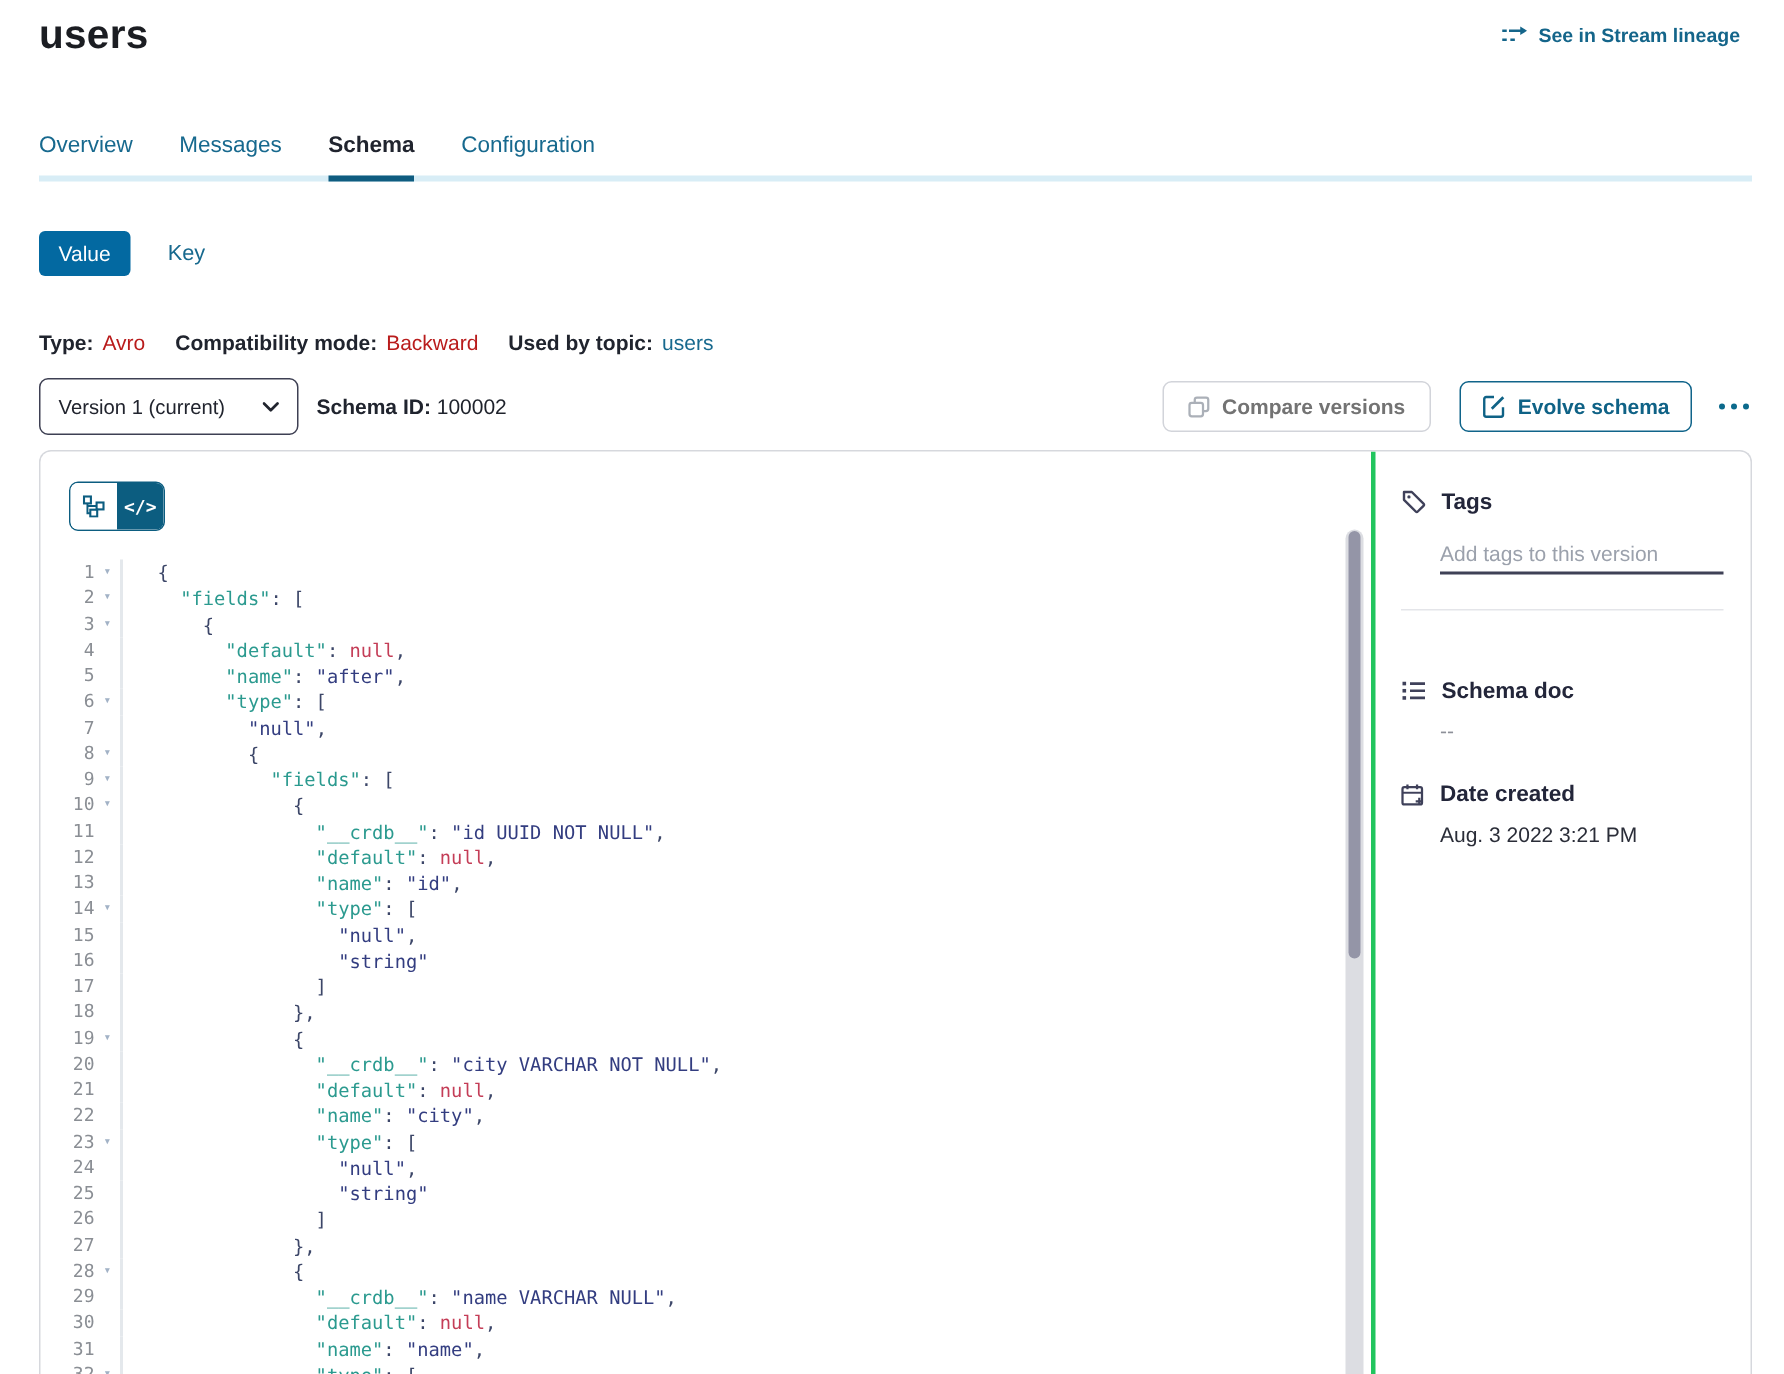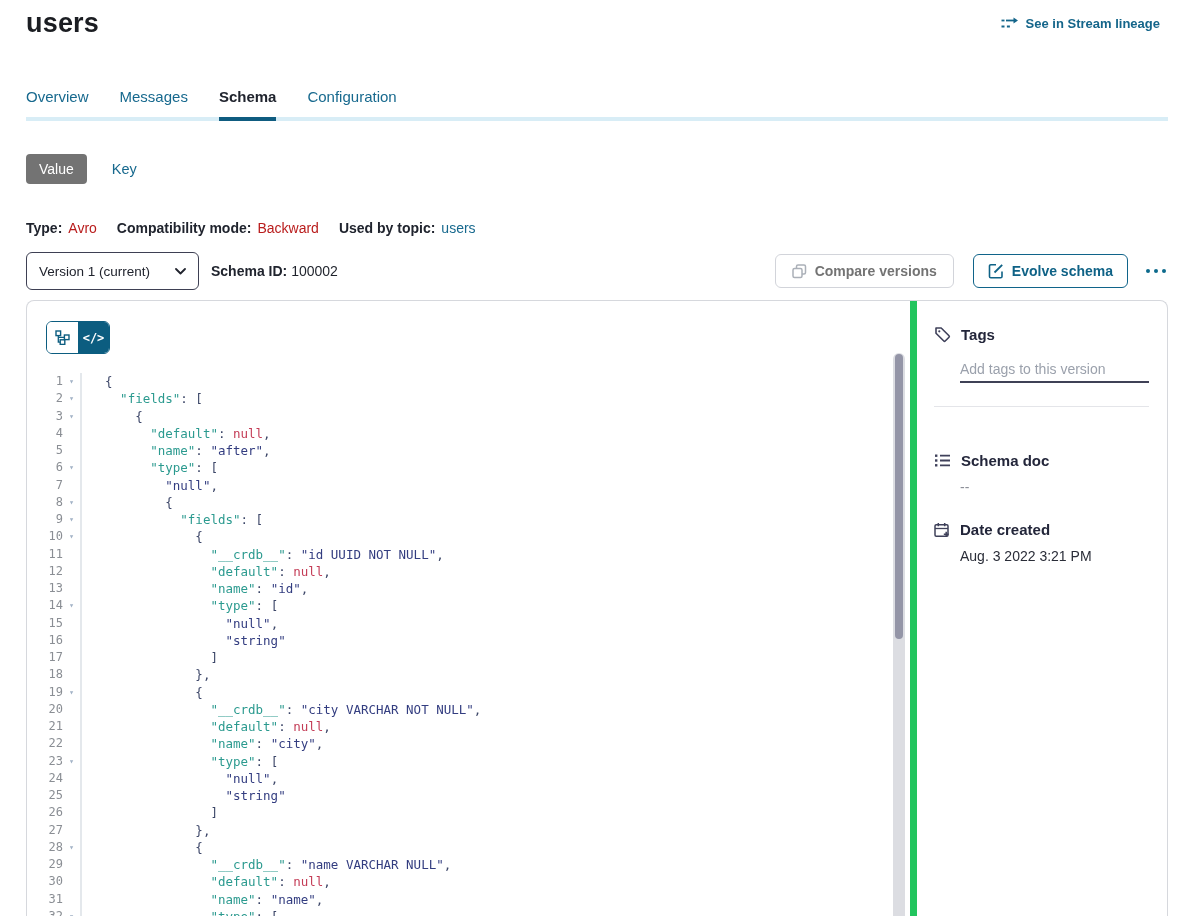--- a/index.html
+++ b/index.html
@@ -32,21 +32,21 @@
     padding-bottom: 14px; cursor: pointer; z-index: 1;
   }
   .tab.active { color: #20242e; font-weight: 600; }
   .tab.active::after {
     content: ""; position: absolute; left: 0; right: 0; bottom: 0; height: 4px; background: #0f5c80;
   }
 
   
   .vk-toggle { position: absolute; left: 26px; top: 154px; display: flex; align-items: center; gap: 25px; }
   .btn-value {
-    background: #737373; color: #fff; border: none; border-radius: 4px;
+    background: #0369a1; color: #fff; border: none; border-radius: 4px;
     height: 30px; padding: 0 13px; font-size: 14px; font-weight: 500; cursor: pointer;
     font-family: inherit;
   }
   .btn-key { background: none; border: none; color: #17698e; font-size: 14.5px; font-weight: 500; cursor: pointer; font-family: inherit; }
 
   
   .meta-row { position: absolute; left: 26px; top: 220px; font-size: 14px; display: flex; gap: 6px; align-items: baseline; }
   .meta-row b { font-weight: 700; color: #20242e; }
   .meta-row .val { color: #b91c1c; margin-right: 14px; }
   .meta-row .link { color: #17698e; cursor: pointer; }
@@ -100,21 +100,21 @@
   .scrollbar-track {
     position: absolute; top: 52px; bottom: 0; right: 5px; width: 12px;
     background: #dcdde2; border-radius: 7px 7px 0 0;
   }
   .scrollbar-thumb {
     position: absolute; top: 1px; left: 2px; width: 8px; height: 285px;
     background: #9495a7; border-radius: 5px;
   }
 
   
-  .side { flex: 0 0 250px; border-left: 7px solid #22c55e; padding: 25px 18px 0 17px; }
+  .side { flex: 0 0 250px; border-left: 3px solid #22c55e; padding: 25px 18px 0 17px; }
   .side-head { display: flex; align-items: center; gap: 10px; }
   .side-head .t { font-size: 15px; font-weight: 700; color: #23263a; }
   .tags-input {
     display: block; margin: 14px 0 0 26px; width: 189px; height: 26px;
     border: none; border-bottom: 2px solid #3f4156; outline: none;
     font-family: inherit; font-size: 14px; color: #2a2d38; background: transparent;
   }
   .tags-input::placeholder { color: #9ba1ac; }
   .side-divider { height: 1px; background: #e4e5e9; margin-top: 23px; }
   .sec-doc { margin-top: 45px; }

